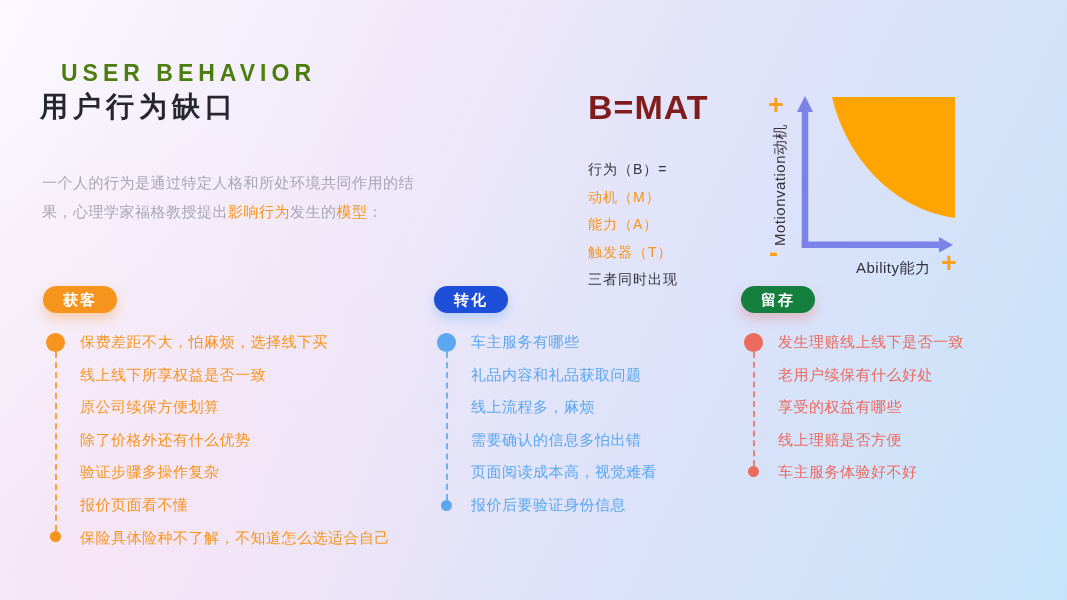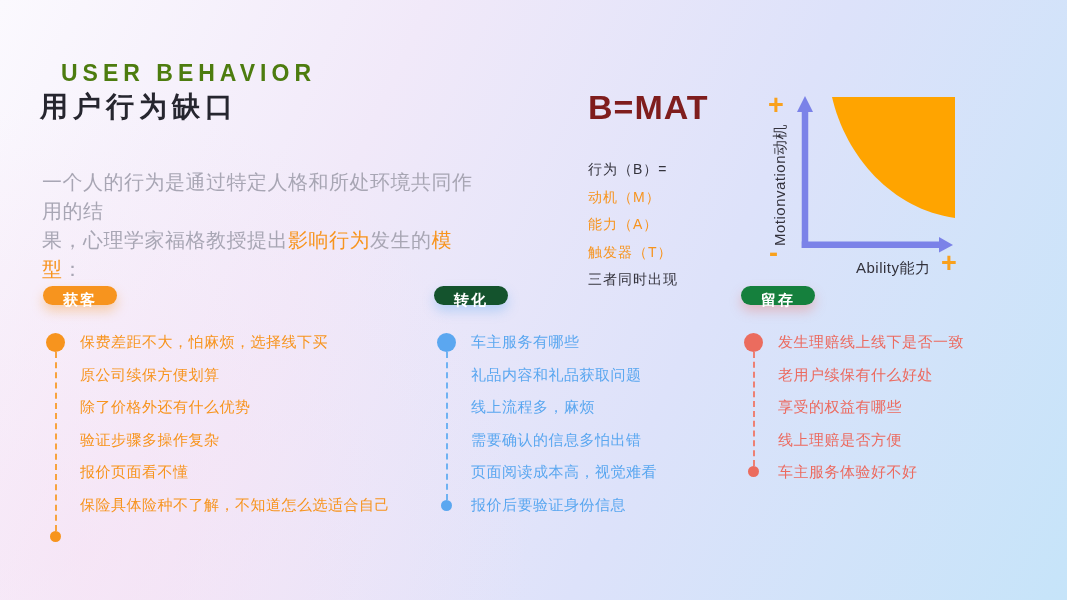--- a/index.html
+++ b/index.html
@@ -11,21 +11,21 @@
       radial-gradient(circle at 8% 92%, rgba(248,224,243,0.55) 0%, rgba(248,224,243,0) 40%),
       linear-gradient(115deg, #fbf9fe 0%, #f1e9f9 32%, #dde2fa 63%, #c6e4f9 100%);
   }
   .abs { position:absolute; }
 
   
   .title-en { left:40px; top:60px; font-size:23px; font-weight:bold; letter-spacing:5px; color:#4d7c0f;margin-left:21px; }
   .title-zh { left:40px; top:88px; font-size:28px; font-weight:bold; letter-spacing:5px; color:#26262f; }
 
   
-  .intro { left:42px; top:168px; width:440px; font-size:20px; line-height:29px; color:#a8a6b4; letter-spacing:0.5px; }
+  .intro { left:42px; top:168px; width:440px; font-size:15px; line-height:29px; color:#a8a6b4; letter-spacing:0.5px; }
   .intro .hl { color:#f7941e; }
 
   
   .bmat-title { left:588px; top:88px; font-size:34px; font-weight:bold; letter-spacing:1px; color:#7f1d1d; }
   .bmat-list  { left:588px; top:132px; font-size:14px; letter-spacing:1px;margin-top:24px; }
   .bmat-list .bmat-item { height:27.5px; line-height:27.5px; }
   .bmat-dark   { color:#34333d; }
   .bmat-orange { color:#f7941e; }
 
   
@@ -38,26 +38,26 @@
   .y-label { left:712px; top:174px; width:140px; height:22px; text-align:center;
              transform:rotate(-90deg); font-size:15px; color:#33323c; letter-spacing:0.5px; }
   .x-label { left:856px; top:259px; font-size:15px; color:#33323c; letter-spacing:0.5px; }
 
   
   .column { position:absolute; top:286px; width:340px; }
   .col-1 { left:43px; }
   .col-2 { left:434px; }
   .col-3 { left:741px; }
   .badge {
-    display:block; width:74px; height:19px; border-radius:14px;
+    display:block; width:74px; height:27px; border-radius:14px;
     color:#fff; font-size:15px; font-weight:bold; letter-spacing:2px;
     line-height:27px; text-align:center;
   }
   .col-1 .badge { background:#f7941e; box-shadow:0 6px 12px rgba(247,148,30,0.35); }
-  .col-2 .badge { background:#14532d; box-shadow:0 6px 12px rgba(91,167,240,0.35); }
+  .col-2 .badge { background:#1d4ed8; box-shadow:0 6px 12px rgba(91,167,240,0.35); }
   .col-3 .badge { background:#15803d; box-shadow:0 6px 12px rgba(235,108,94,0.35); }
 
   .dot-big   { position:absolute; left:3px; top:47px; width:19px; height:19px; border-radius:50%; }
   .dot-small { position:absolute; left:7px; width:11px; height:11px; border-radius:50%; }
   .tl-line   { position:absolute; left:11.5px; top:66px; width:0; border-left:2px dashed; }
   .col-1 .dot-big, .col-1 .dot-small { background:#f7941e; }
   .col-2 .dot-big, .col-2 .dot-small { background:#5ba7f0; }
   .col-3 .dot-big, .col-3 .dot-small { background:#eb6c5e; }
   .col-1 .tl-line { border-color:#f8a33e; height:179px; }
   .col-2 .tl-line { border-color:#6fb2f2; height:148px; }
@@ -112,20 +112,21 @@
 <div class="abs x-label">Ability能力</div>
 <div class="abs sign x-plus">+</div>
 
 <div class="column col-1">
   <div class="badge">获客</div>
   <div class="dot-big"></div>
   <div class="tl-line"></div>
   <div class="dot-small"></div>
   <div class="items">
     <div class="list-item">保费差距不大，怕麻烦，选择线下买</div>
+    <div class="list-item">线上线下所享权益是否一致</div>
     <div class="list-item">原公司续保方便划算</div>
     <div class="list-item">除了价格外还有什么优势</div>
     <div class="list-item">验证步骤多操作复杂</div>
     <div class="list-item">报价页面看不懂</div>
     <div class="list-item">保险具体险种不了解，不知道怎么选适合自己</div>
   </div>
 </div>
 
 <div class="column col-2">
   <div class="badge">转化</div>

